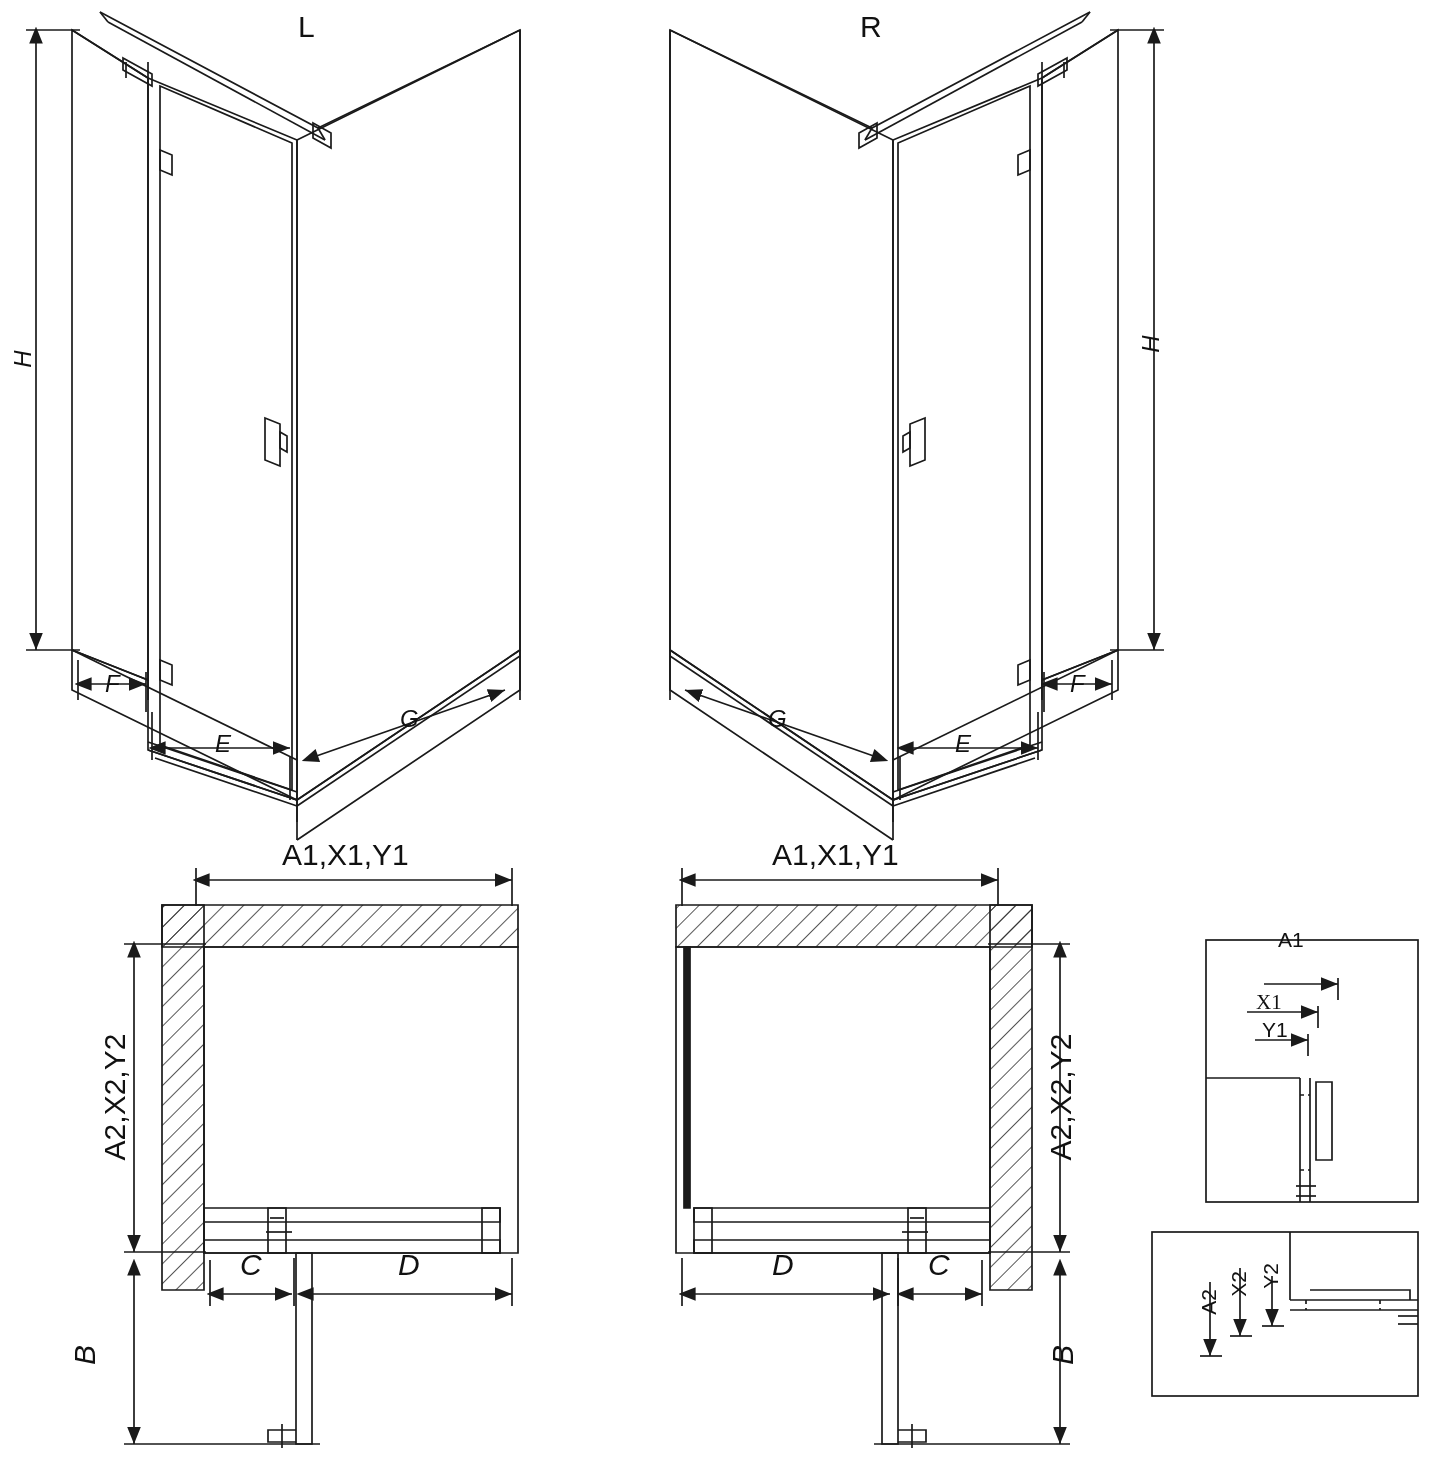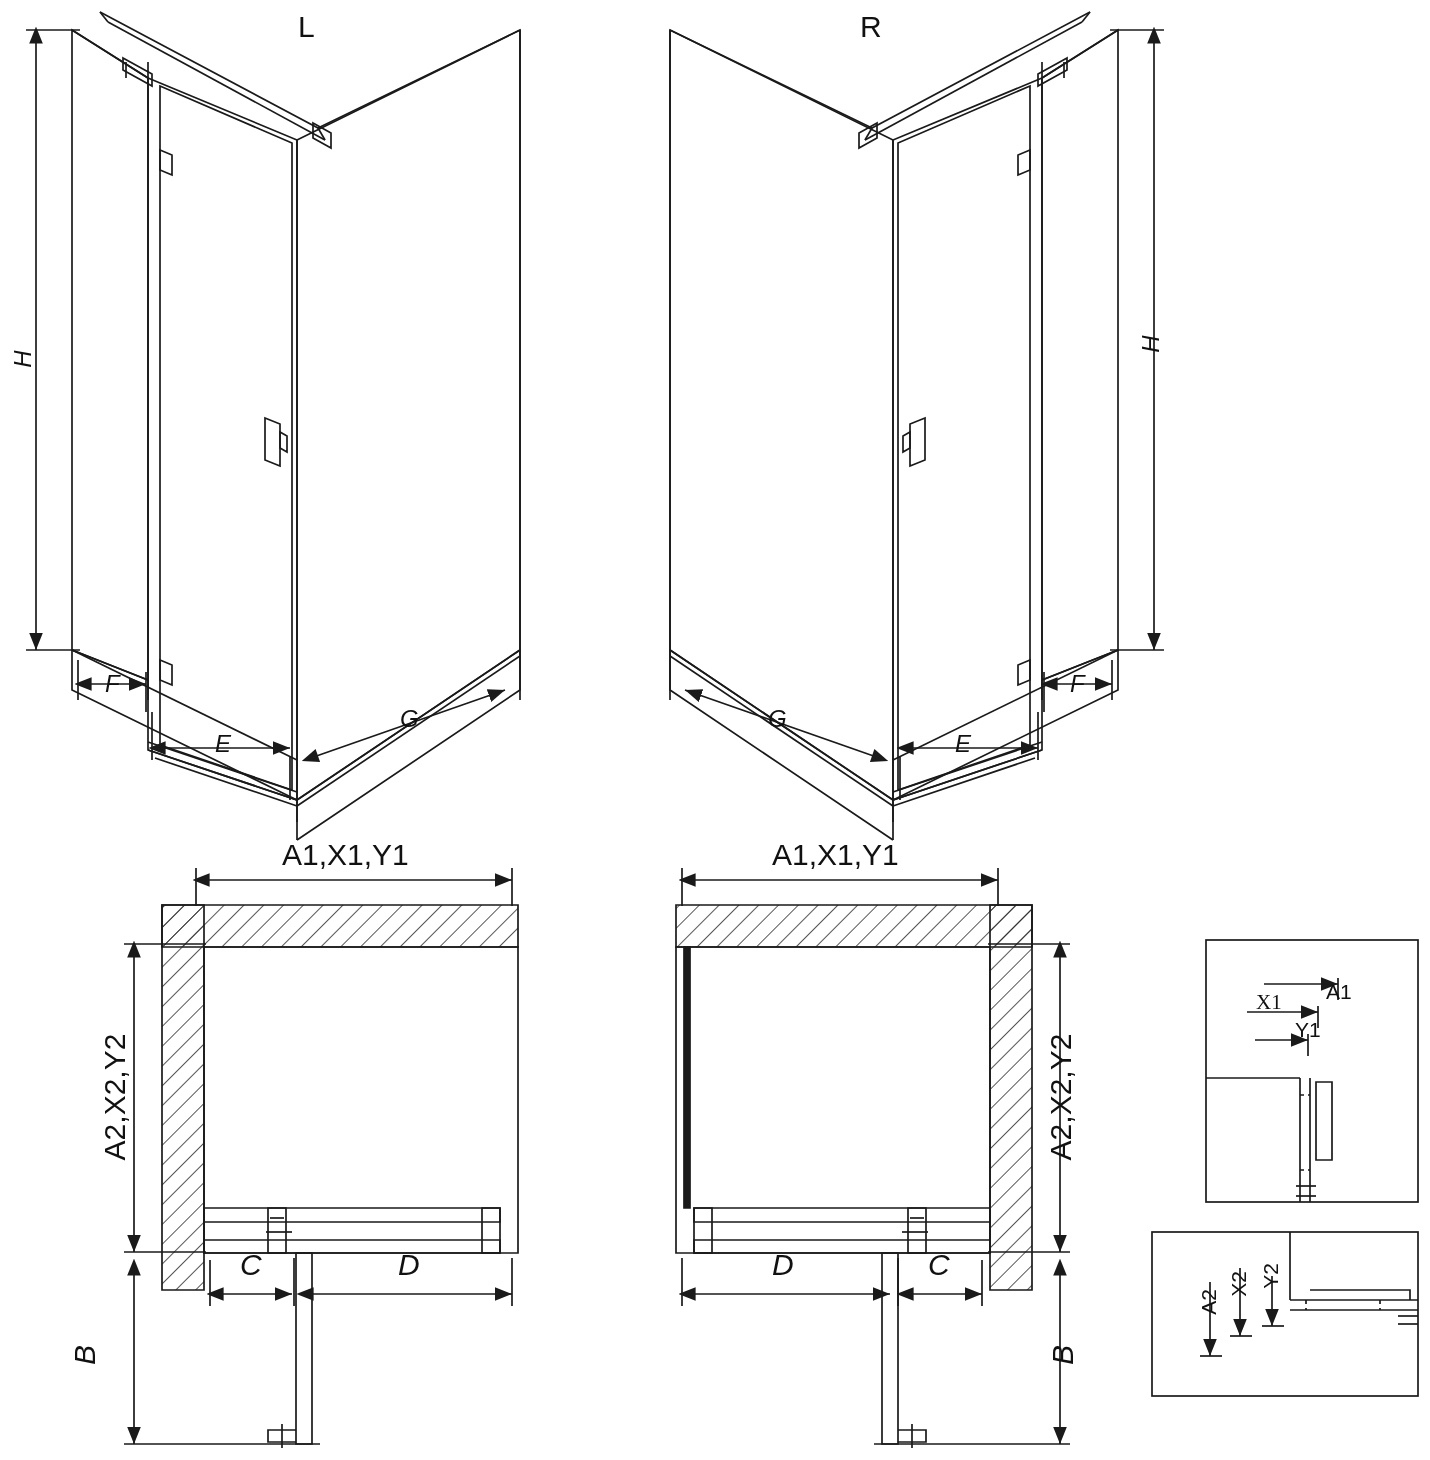--- a/index.html
+++ b/index.html
@@ -284,21 +284,21 @@
 <div class="lbl big rot" style="left:970px;top:1080px;width:182px;text-align:center;">A2,X2,Y2</div>
 
 <div class="lbl big ital" style="left:240px;top:1248px;">C</div>
 <div class="lbl big ital" style="left:398px;top:1248px;">D</div>
 <div class="lbl big ital rot" style="left:62px;top:1338px;width:46px;text-align:center;">B</div>
 
 <div class="lbl big ital" style="left:772px;top:1248px;">D</div>
 <div class="lbl big ital" style="left:928px;top:1248px;">C</div>
 <div class="lbl big ital rot" style="left:1040px;top:1338px;width:46px;text-align:center;">B</div>
 
-<div class="lbl sm" style="left:1278px;top:980px;margin-left:48px;">A1</div>
+<div class="lbl sm" style="left:1278px;top:928px;">A1</div>
 <div class="lbl sm" style="left:1256px;top:990px;font-family:Liberation Serif, serif;">X1</div>
-<div class="lbl sm" style="left:1262px;top:1018px;margin-left:33px;">Y1</div>
+<div class="lbl sm" style="left:1262px;top:1018px;">Y1</div>
 
 <div class="lbl sm rot" style="left:1174px;top:1290px;width:70px;text-align:center;">A2</div>
 <div class="lbl sm rot" style="left:1204px;top:1272px;width:70px;text-align:center;">X2</div>
 <div class="lbl sm rot" style="left:1236px;top:1264px;width:70px;text-align:center;">Y2</div>
 
 </div>
 
 </body></html>

